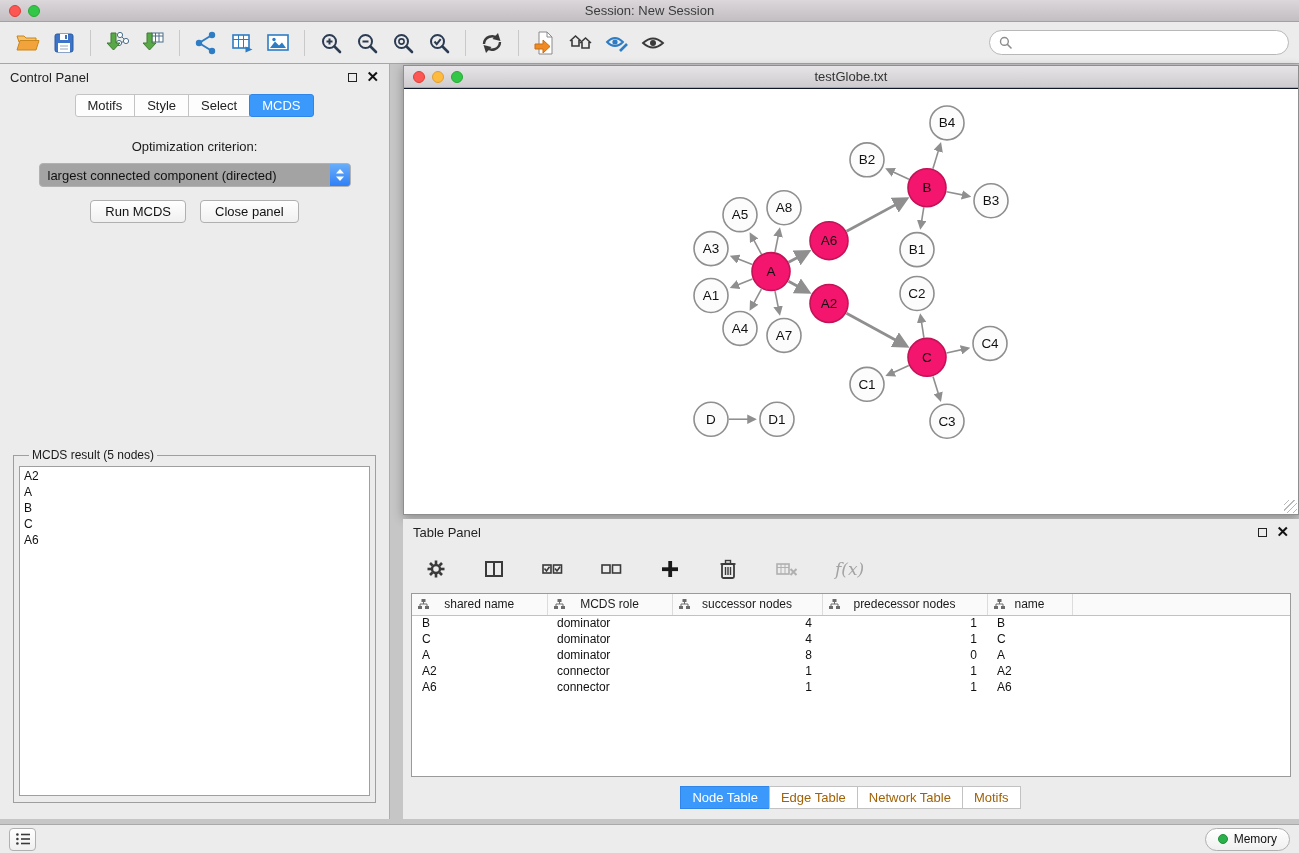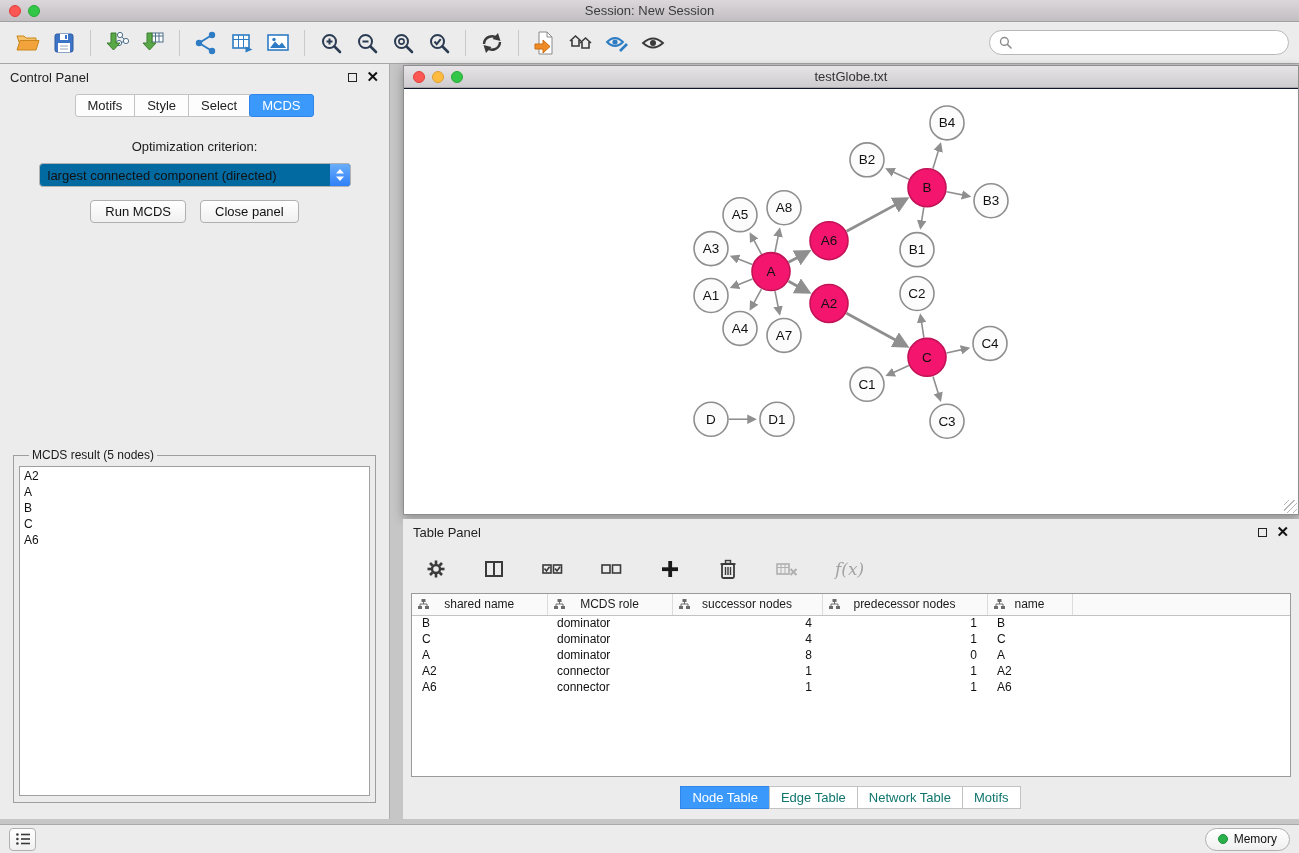--- a/index.html
+++ b/index.html
@@ -37,21 +37,21 @@
   .panel-header { height:26px; display:flex; align-items:center; padding:0 10px; font-size:13px; color:#222; }
   .panel-controls { margin-left:auto; display:flex; align-items:center; gap:9px; }
   .float-btn { width:9px; height:9px; border:1.5px solid #222; display:inline-block; }
   .close-btn { font-size:15px; font-weight:bold; color:#111; line-height:12px; }
   .cp-tabs { display:flex; justify-content:center; margin-top:4px; }
   .cp-tab { font-size:13px; color:#222; padding:3px 12px; background:#fdfdfd; border:1px solid #c3c3c3; margin-left:-1px; }
   .cp-tab:first-child { border-radius:3px 0 0 3px; }
   .cp-tab:last-child { border-radius:0 3px 3px 0; }
   .cp-tab.active { background:#3b99fc; border-color:#2f86e8; color:#fff; border-radius:3px; }
   .opt-label { text-align:center; margin-top:22px; font-size:13px; color:#1a1a1a; }
-  .combo { margin:9px auto 0; width:312px; height:24px; background:#0369a1; border:1px solid #b2b2b2;
+  .combo { margin:9px auto 0; width:312px; height:24px; background:#a3a3a3; border:1px solid #b2b2b2;
     border-radius:4px; display:flex; align-items:center; overflow:hidden;gap:14px; }
   .combo-text { flex:1; font-size:13px; color:#111; padding:0 8px; white-space:nowrap; overflow:hidden; }
   .combo-btn { width:20px; height:24px; background:linear-gradient(#6cb0fa,#2d7ef8);
     display:flex; align-items:center; justify-content:center; border-radius:0 3px 3px 0; }
   .cp-buttons { display:flex; justify-content:center; gap:14px; margin-top:13px; }
   .cp-buttons button { font-family:"Liberation Sans",sans-serif; font-size:13px; color:#111;
     padding:3px 14px; background:linear-gradient(#ffffff,#f0f0f0); border:1px solid #b0b0b0; border-radius:4px; }
   .result-box { position:absolute; left:13px; right:13px; top:384px; bottom:16px;
     border:1px solid #9f9f9f; padding:4px 5px 6px; }
   .result-box legend { font-size:12px; color:#1a1a1a; padding:0 3px; margin-left:10px; }
@@ -84,21 +84,21 @@
   table.data { border-collapse:collapse; width:100%; table-layout:fixed; }
   table.data th { position:relative; height:21px; background:#fafafa; border-right:1px solid #dcdcdc;
     border-bottom:1px solid #c2c2c2; font-weight:normal; font-size:12px; color:#1a1a1a; text-align:center; }
   table.data th .col-icon { position:absolute; left:6px; top:5px; }
   table.data th:nth-child(1){ width:135px; } table.data th:nth-child(2){ width:125px; }
   table.data th:nth-child(3){ width:150px; } table.data th:nth-child(4){ width:165px; }
   table.data th:nth-child(5){ width:85px; }  table.data th.filler{ border-right:none; }
   table.data td { height:16px; font-size:12px; color:#111; padding:0 10px; white-space:nowrap; overflow:hidden; }
   table.data td.num { text-align:right; }
   .table-tabs { position:absolute; bottom:10px; left:0; right:0; display:flex; justify-content:center; }
-  .ttab { font-size:13px; color:#0f766e; padding:3px 11px; background:#fff; border:1px solid #c2c2c2; margin-left:-1px; }
+  .ttab { font-size:13px; color:#a16207; padding:3px 11px; background:#fff; border:1px solid #c2c2c2; margin-left:-1px; }
   .ttab.active { background:#3b99fc; color:#fff; border-color:#2f86e8; }
 
   
   .statusbar { position:absolute; left:0; right:0; bottom:0; height:29px; background:#ececec;
     border-top:1px solid #a9a9a9; display:flex; align-items:center; justify-content:space-between; padding:0 9px; }
   .status-left-btn { width:27px; height:23px; background:linear-gradient(#fff,#f0f0f0);
     border:1px solid #b0b0b0; border-radius:4px; display:flex; align-items:center; justify-content:center; }
   .memory-btn { display:flex; align-items:center; gap:6px; height:23px; padding:0 12px;
     background:linear-gradient(#fff,#f0f0f0); border:1px solid #b0b0b0; border-radius:12px; font-size:12px; color:#111; }
   .memory-dot { width:10px; height:10px; border-radius:50%; background:#2bb14c; border:1px solid #1f8f3a; }

